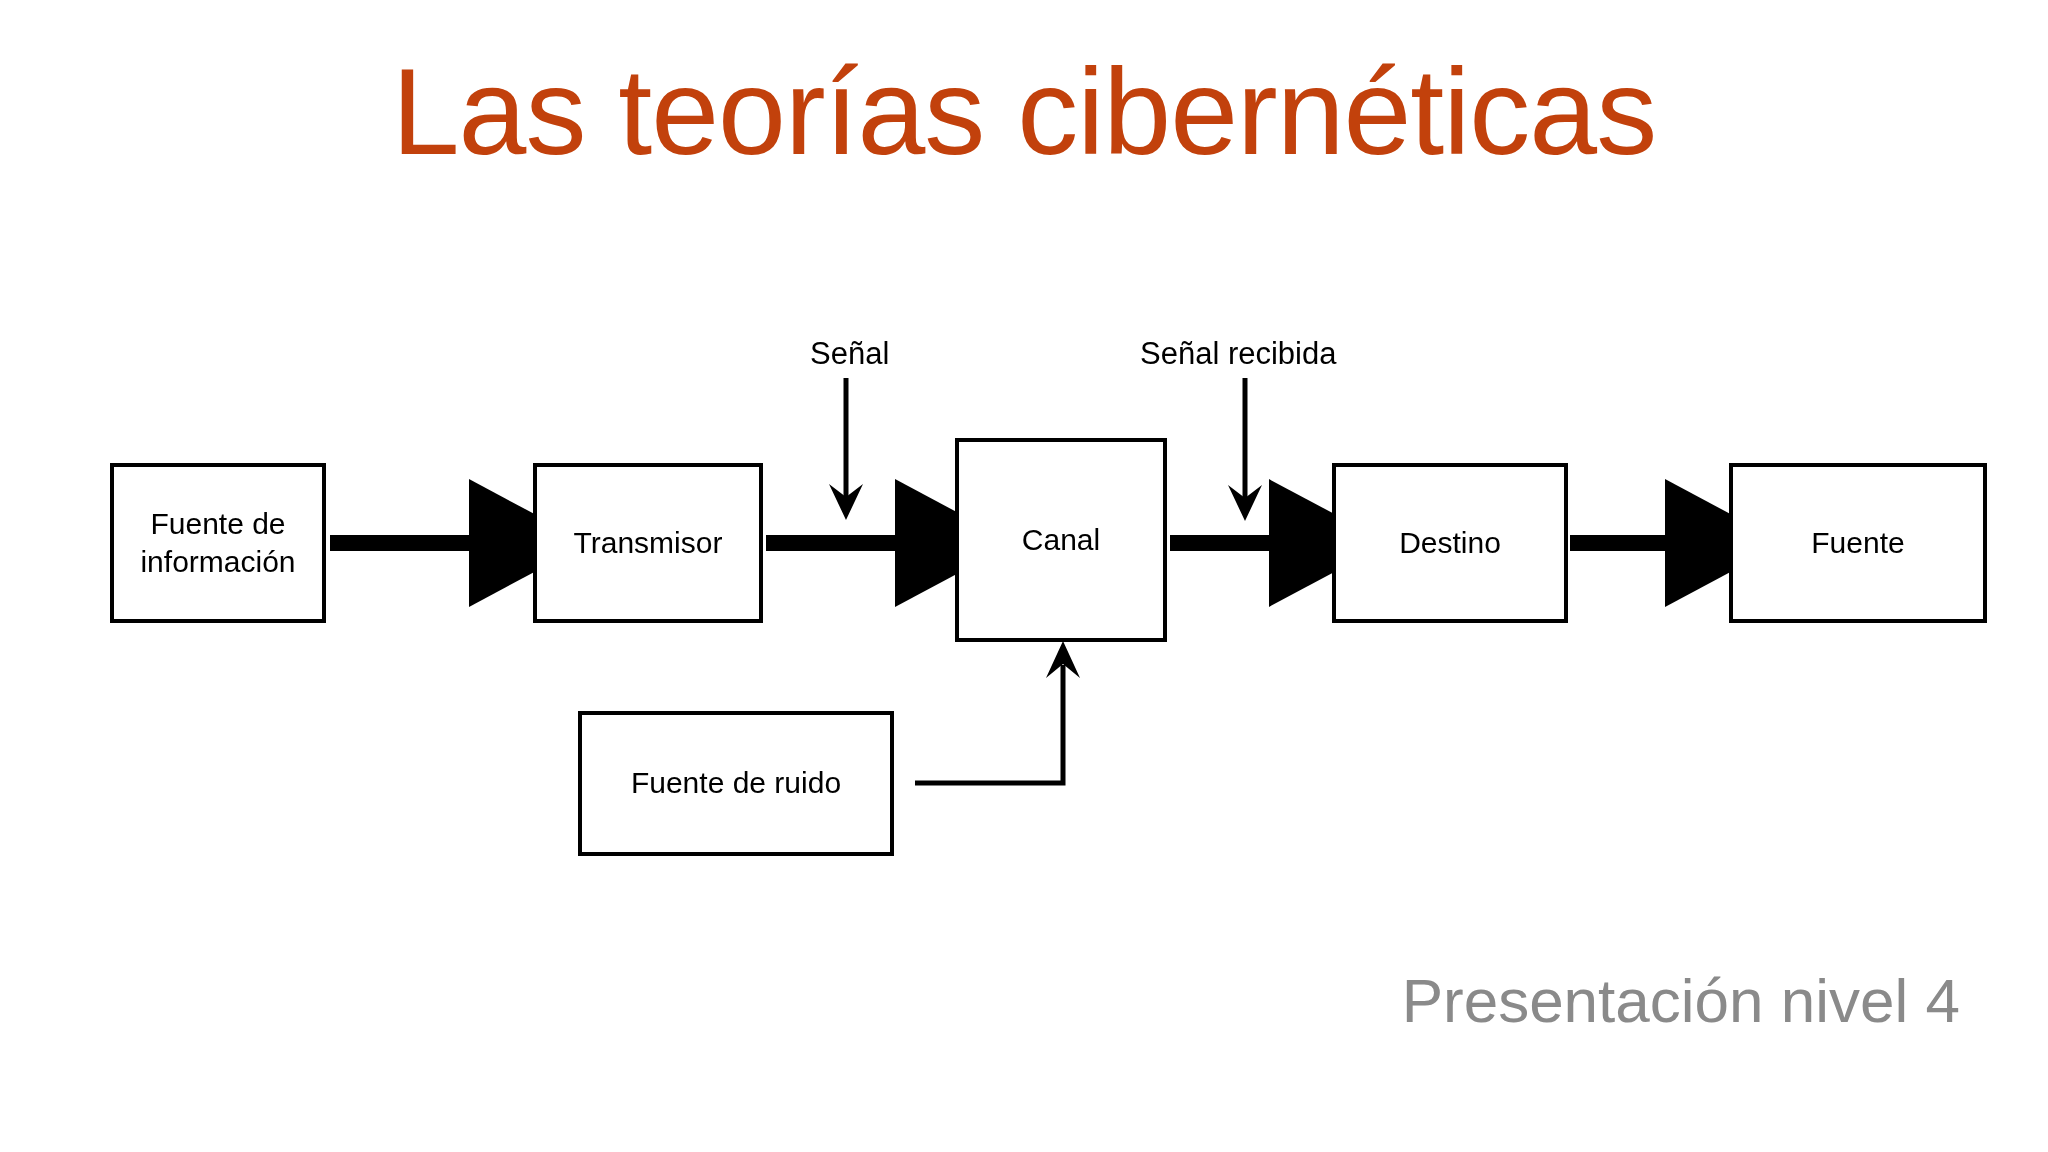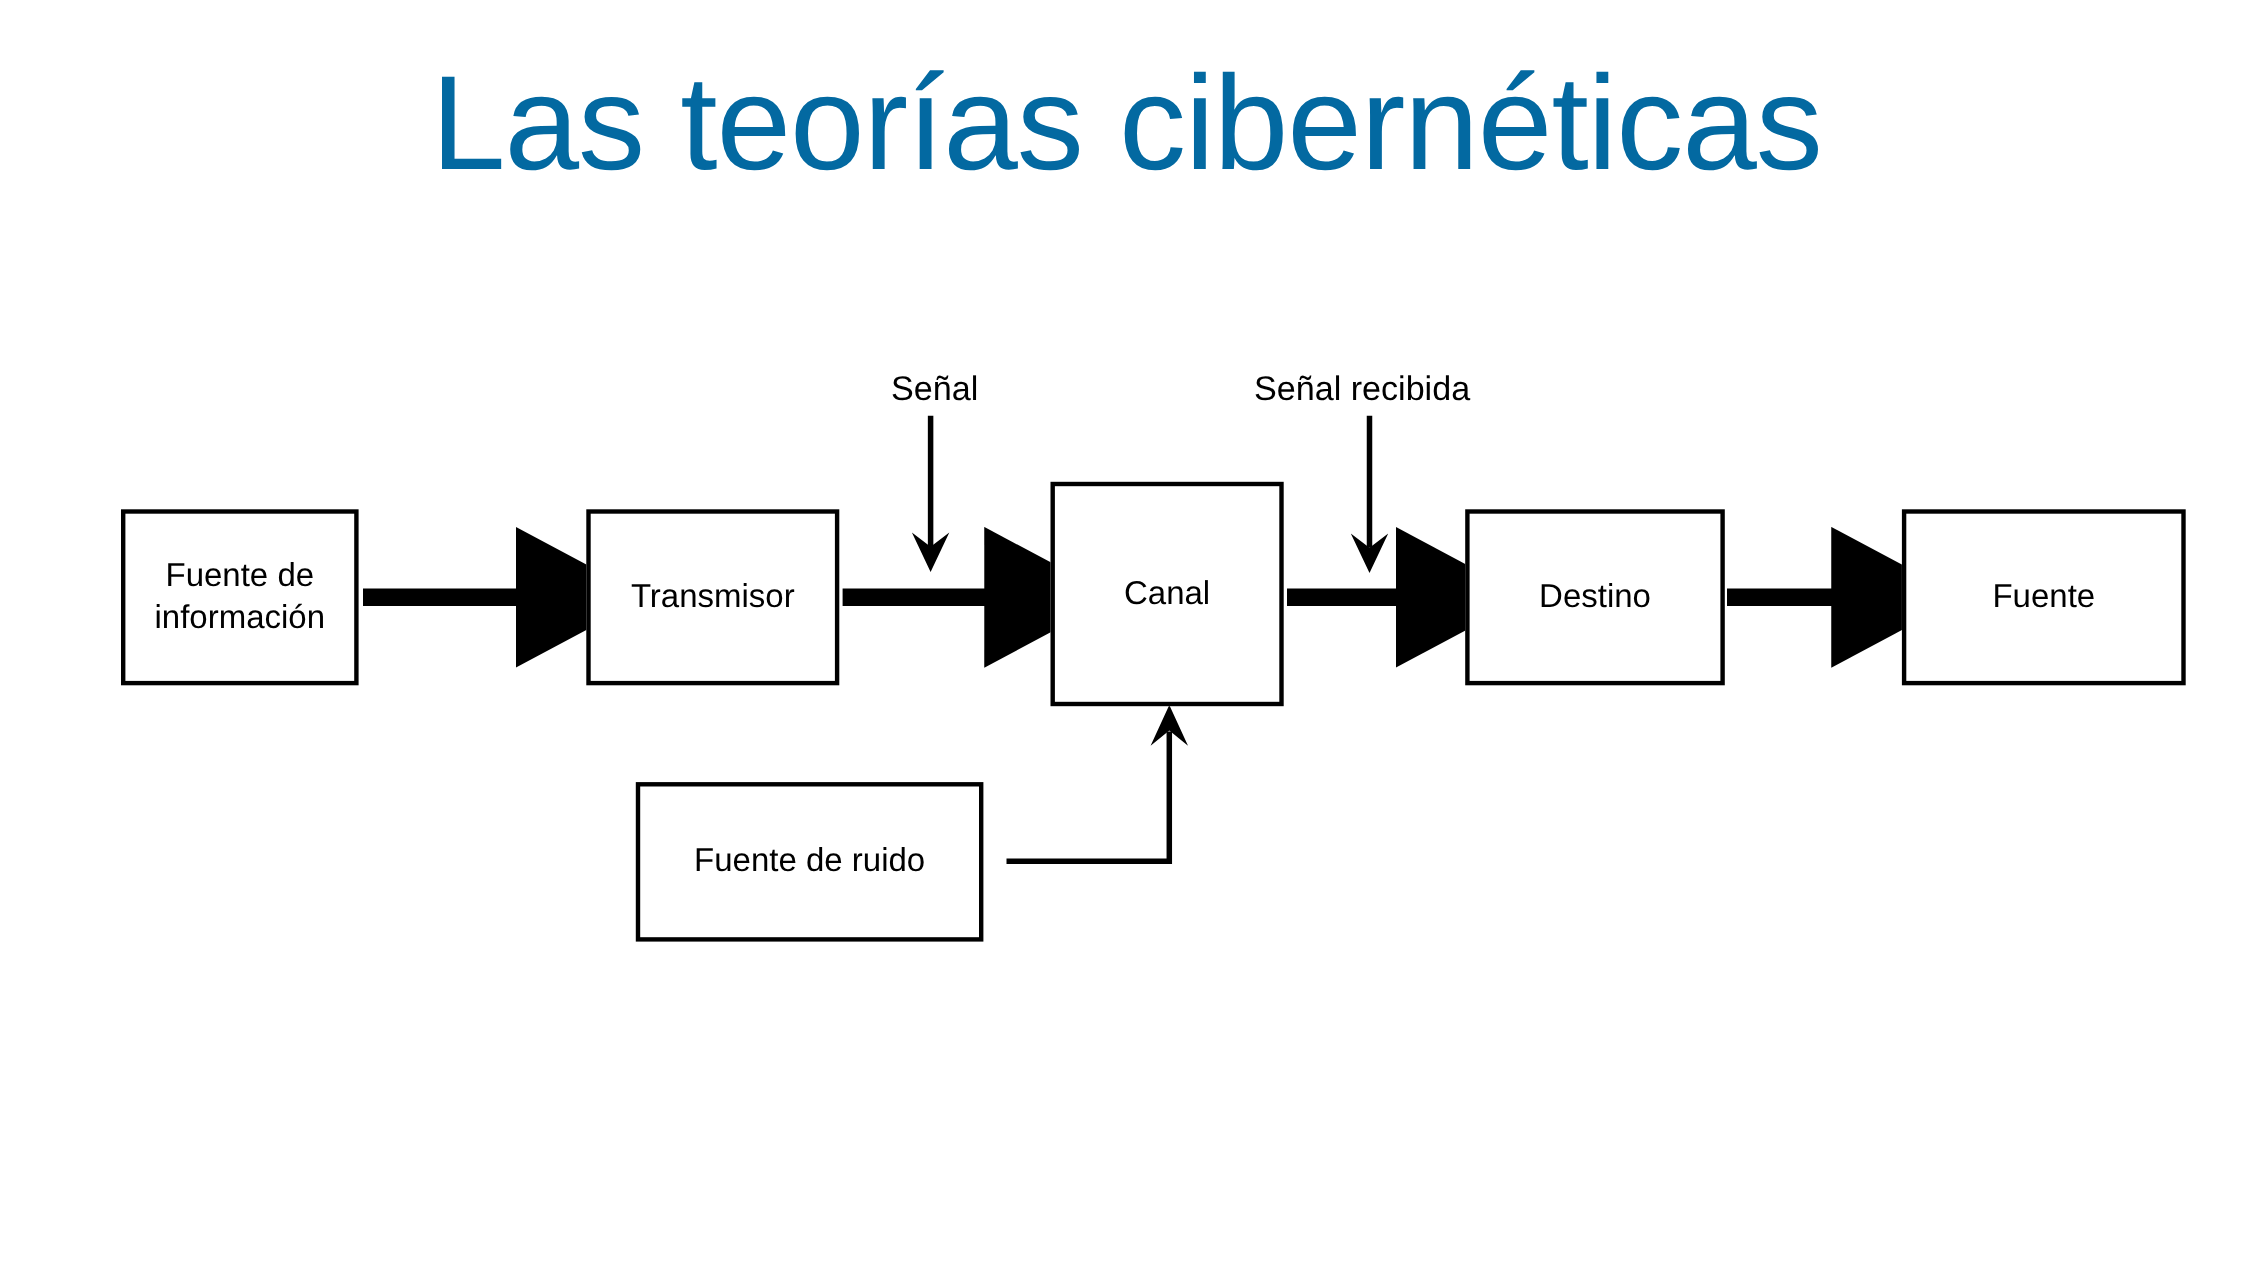--- a/index.html
+++ b/index.html
@@ -25,21 +25,21 @@
   #slide-title {
     position: absolute;
     left: 0;
     top: 48px;
     width: 2048px;
     text-align: center;
     font-family: "Liberation Sans", sans-serif;
     font-size: 122px;
     font-weight: 400;
     line-height: 1.05;
-    color: #0369a1;
+    color: #c2410c;
     letter-spacing: -1px;
     white-space: nowrap;
   }
 
   
   #diagram {
     position: absolute;
     left: 0;
     top: 0;
     width: 2048px;
@@ -165,14 +165,15 @@
     <div class="node-box" style="left:578px; top:711px; width:316px; height:145px;">
       <span class="node-label">Fuente de ruido</span>
     </div>
 
     <div class="edge-label" style="left:810px; top:338px;">Señal</div>
 
     <div class="edge-label" style="left:1140px; top:338px;">Señal recibida</div>
 
   </div>
 
+  <div id="footer-text">Presentación nivel 4</div>
 
 </div>
 
 </body></html>

